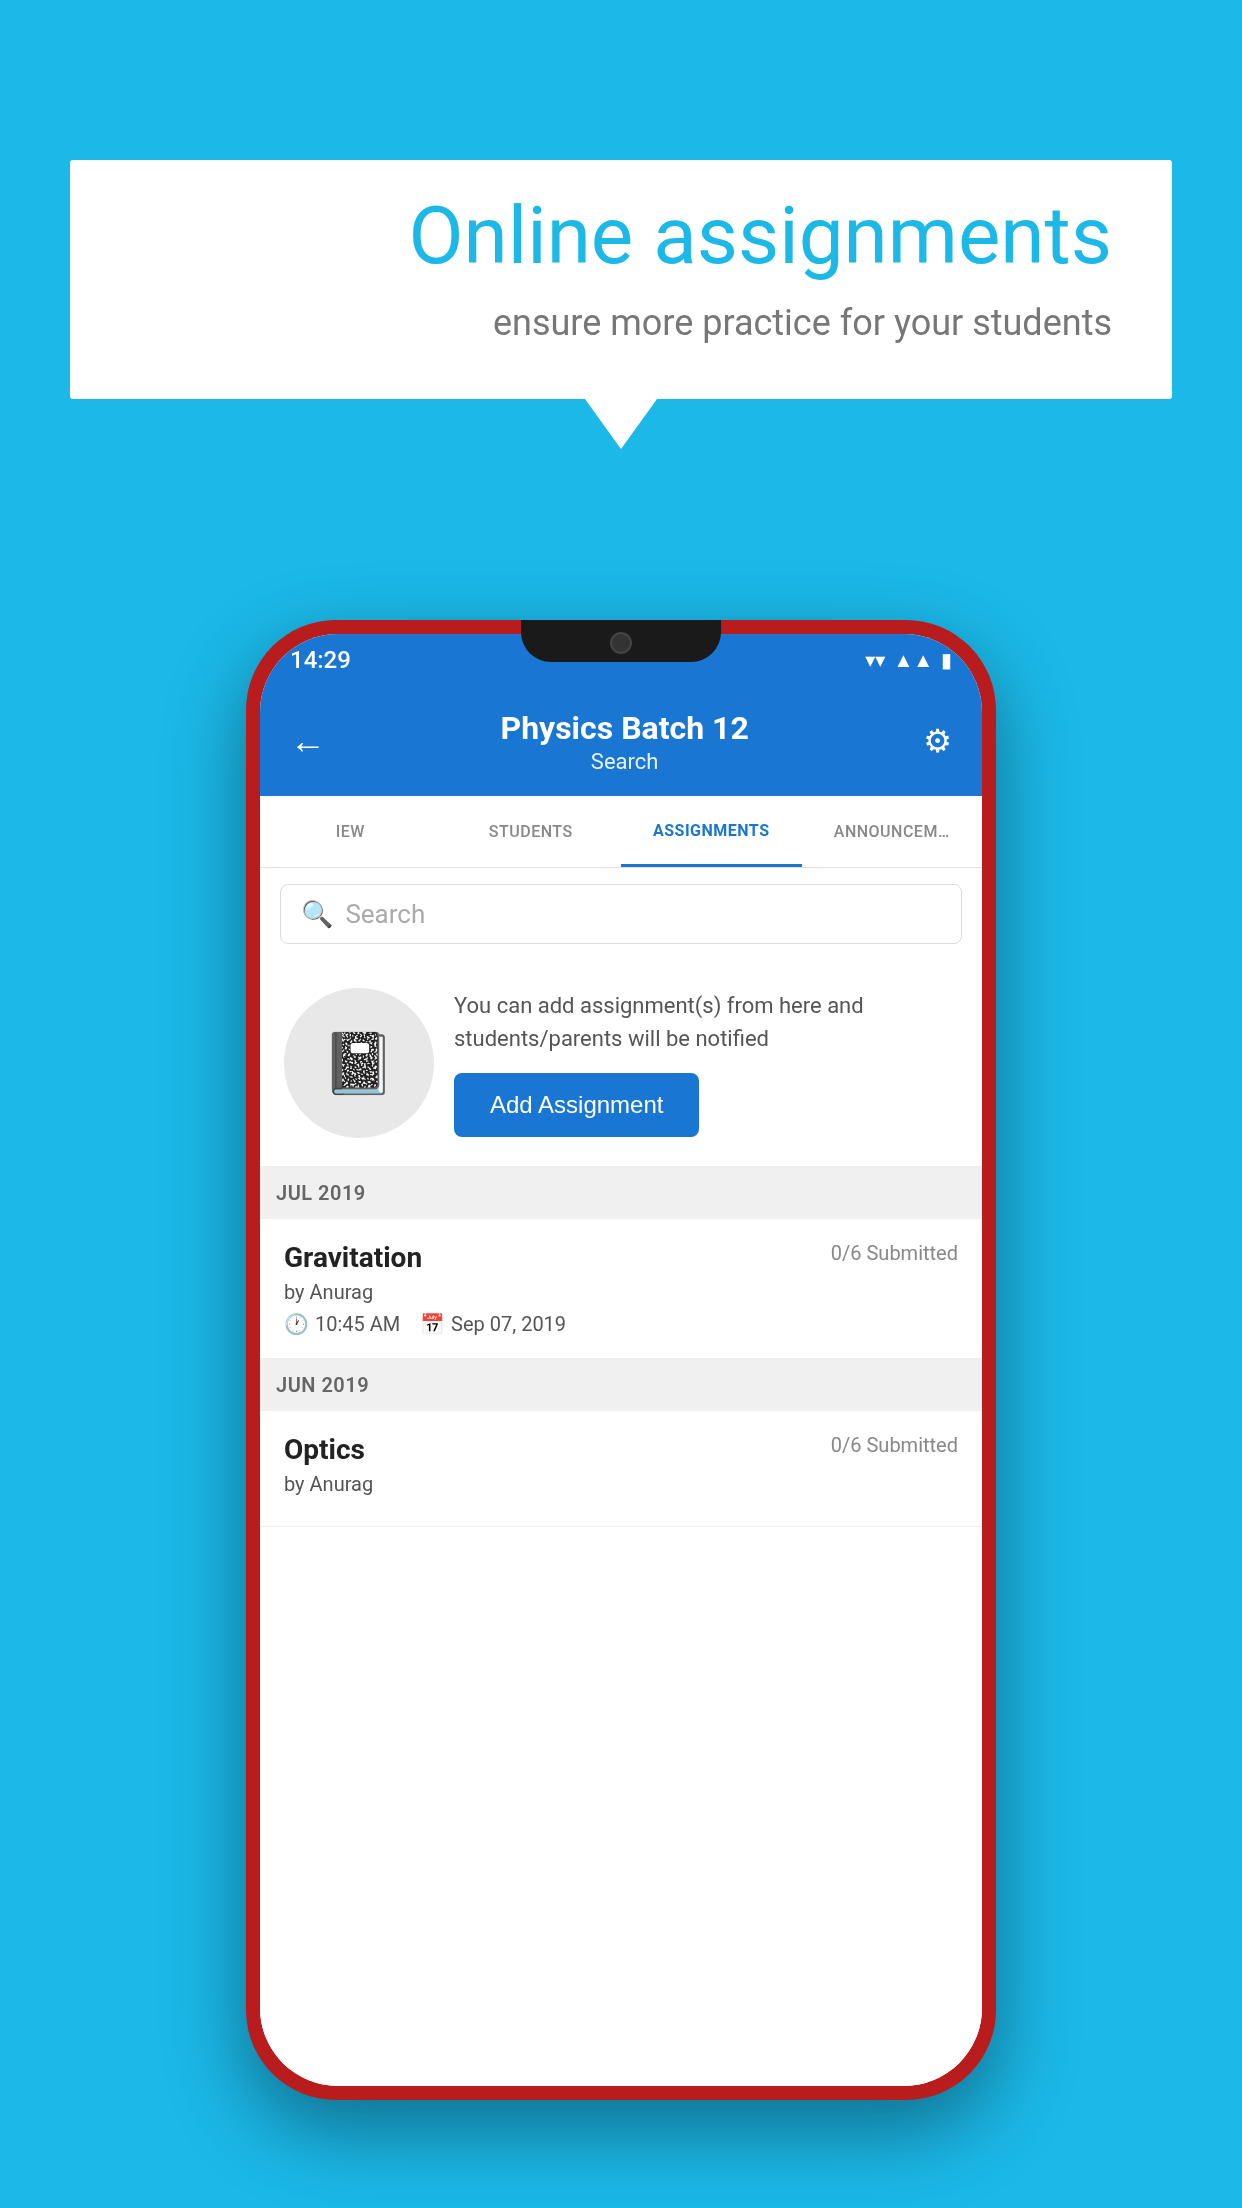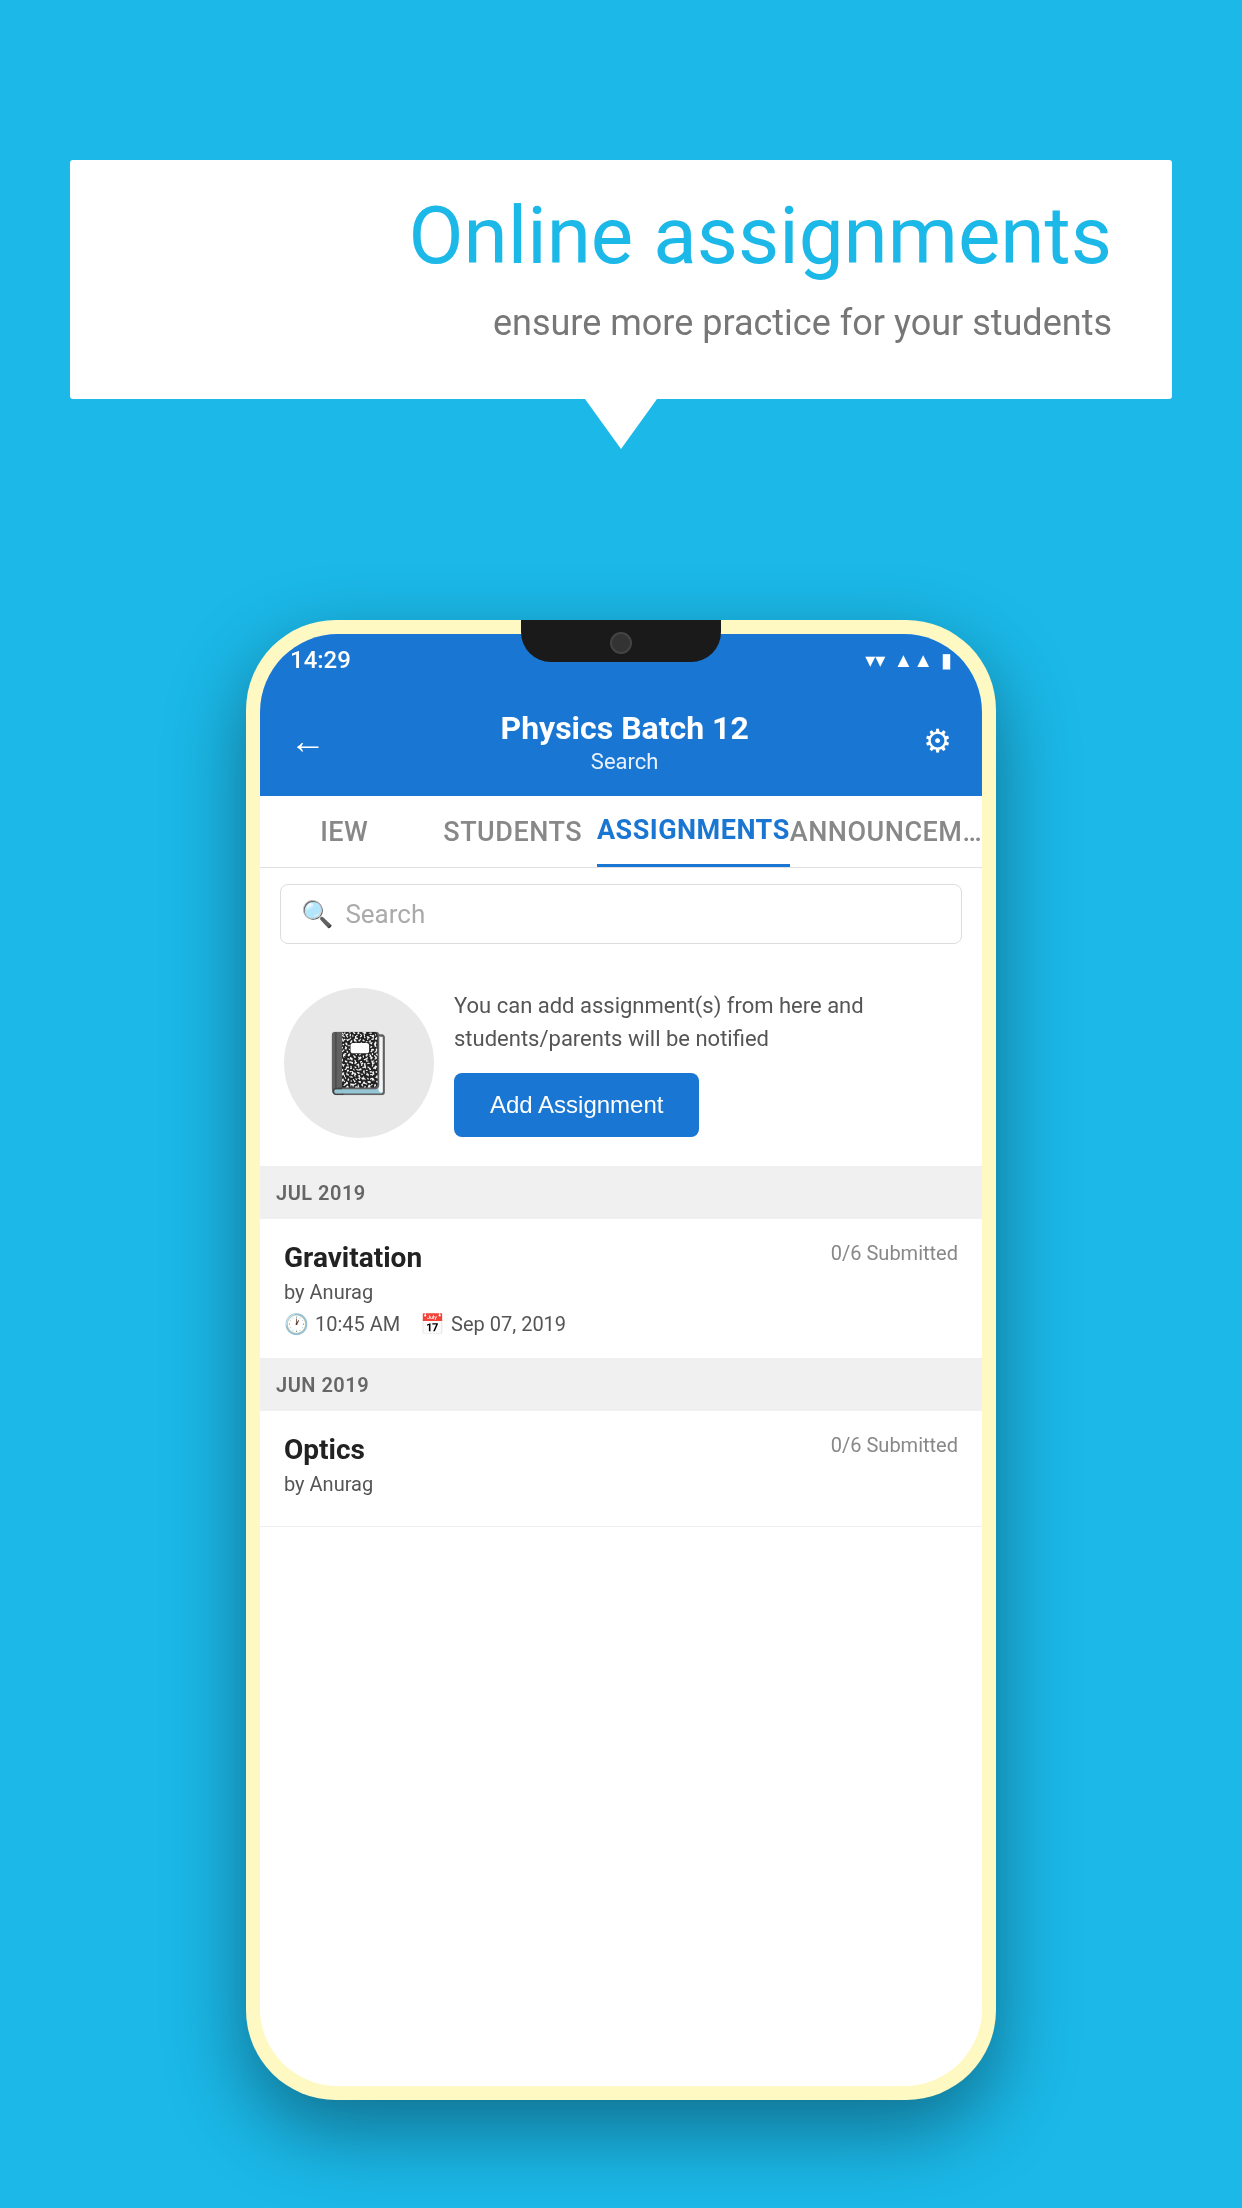--- a/index.html
+++ b/index.html
@@ -54,21 +54,21 @@
       position: absolute;
       top: 620px;
       left: 50%;
       transform: translateX(-50%);
       width: 750px;
       height: 1480px;
     }
     .phone-outer {
       width: 750px;
       height: 1480px;
-      background: #fef9c3;
+      background: #b91c1c;
       border-radius: 90px;
       position: relative;
       box-shadow: 0 30px 80px rgba(0,0,0,0.4);
       overflow: hidden;
     }
 
     
     .phone-notch {
       position: absolute;
       top: 0;
@@ -175,21 +175,21 @@
       background: white;
       height: 72px;
       display: flex;
       align-items: center;
       border-bottom: 1px solid #e0e0e0;
       overflow: hidden;
     }
     .tab-item {
       flex: 1;
       text-align: center;
-      font-size: 27px;
+      font-size: 16px;
       font-weight: 500;
       color: #888;
       height: 100%;
       display: flex;
       align-items: center;
       justify-content: center;
       cursor: pointer;
       letter-spacing: 0.5px;
       text-transform: uppercase;
     }

